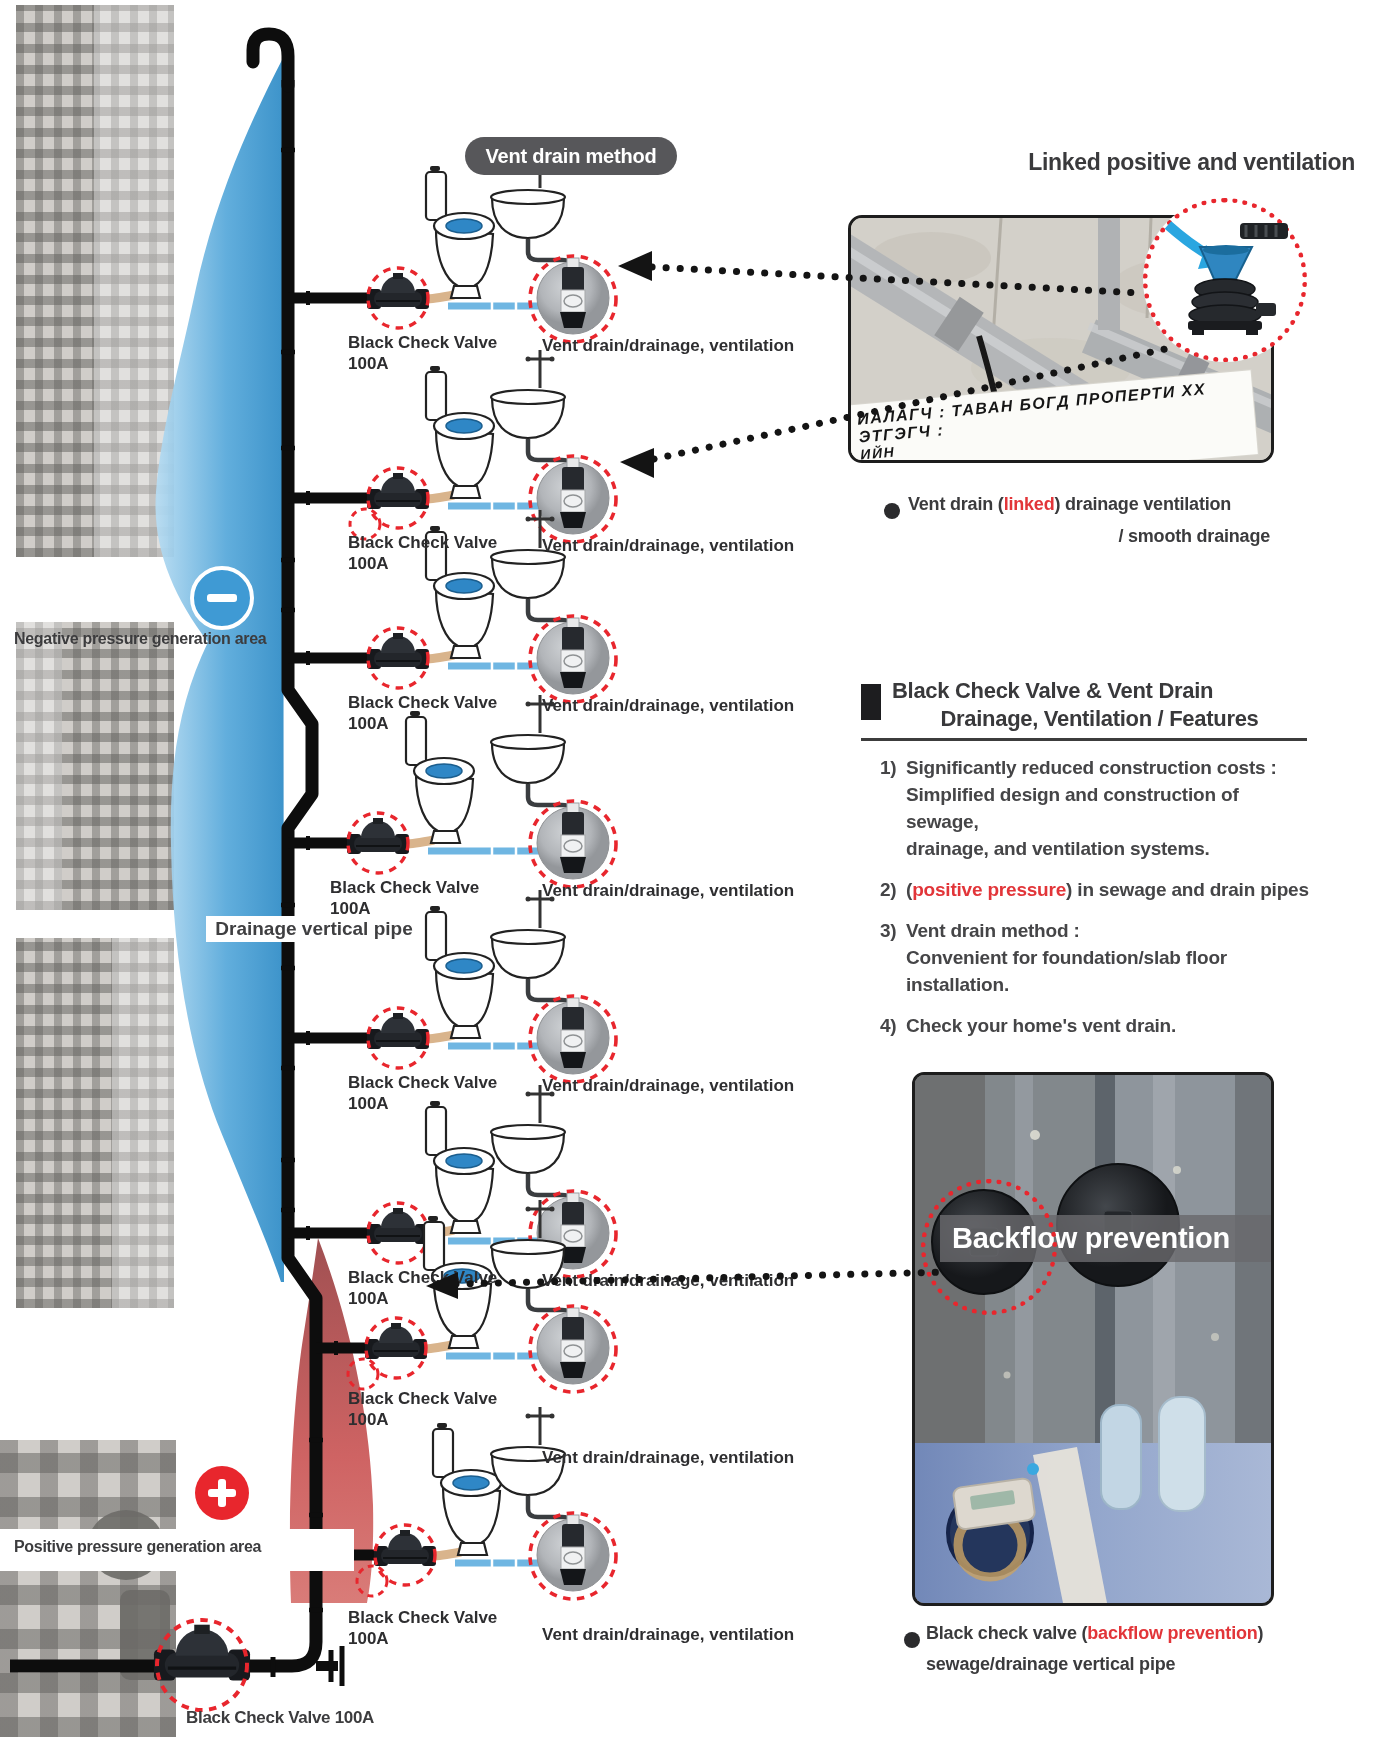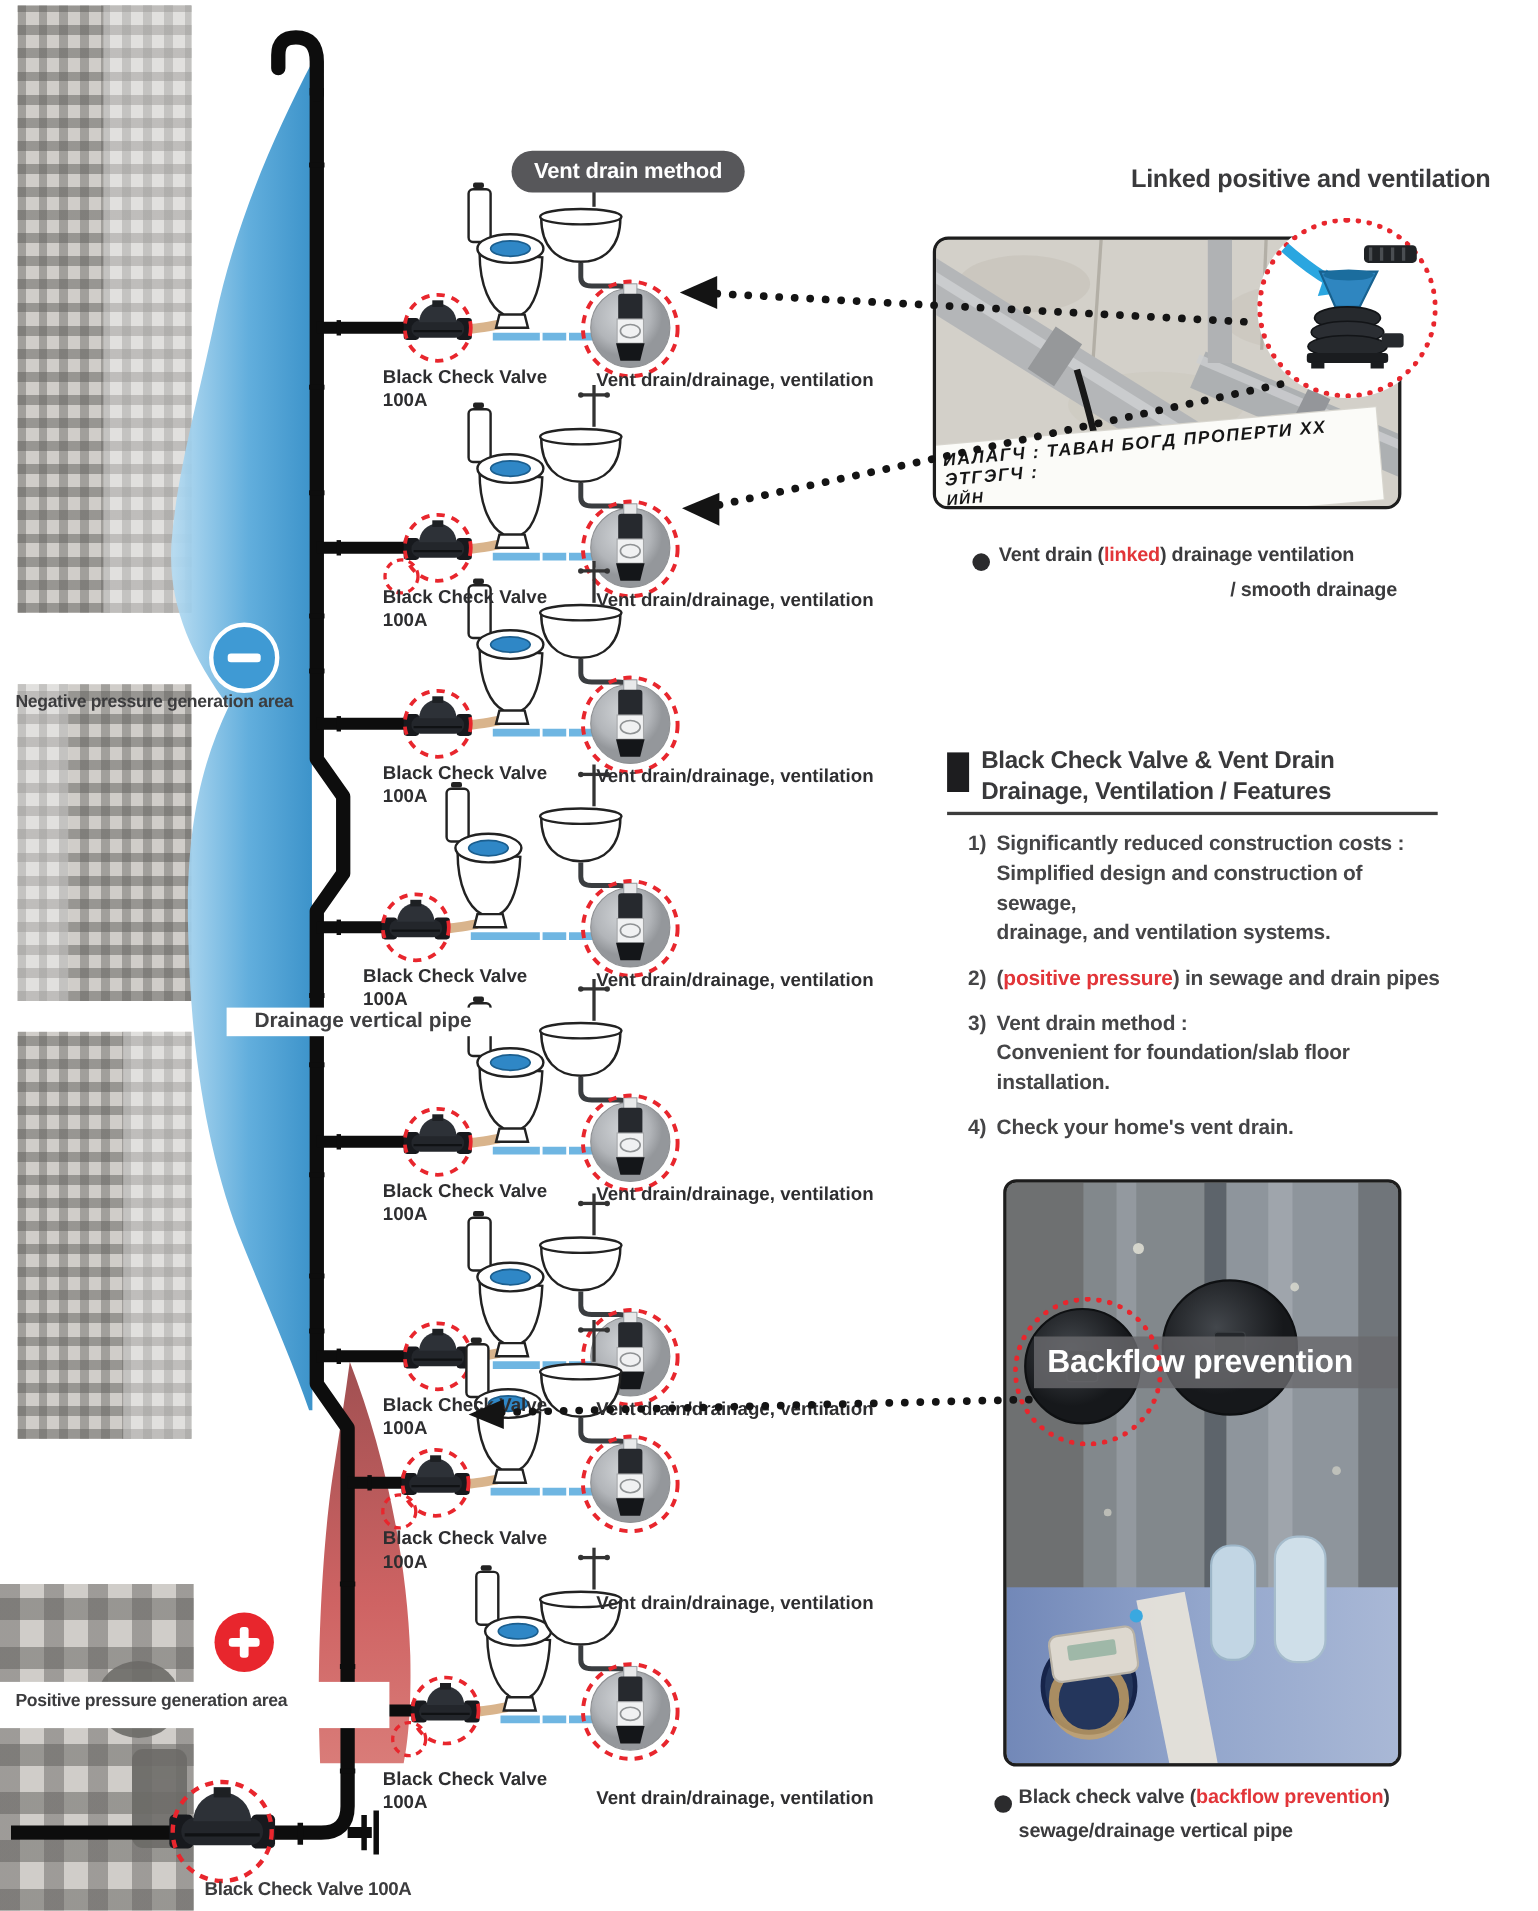--- a/index.html
+++ b/index.html
@@ -32,28 +32,28 @@
   
   .area-label{position:absolute;font-size:16px;font-weight:700;color:#3c3c3e;z-index:5;letter-spacing:-.3px;white-space:nowrap}
   #pos-band{left:0;top:1529px;width:354px;height:42px;background:#fff;z-index:4}
   #minus-icon{left:190px;top:566px;width:56px;height:56px;border-radius:50%;background:#3f9ad4;
         border:4px solid #fff;z-index:5}
   #minus-icon::after{content:"";position:absolute;left:13px;top:24px;width:30px;height:8px;background:#fff;border-radius:3px}
   #plus-icon{left:195px;top:1466px;width:54px;height:54px;border-radius:50%;background:#e8262d;z-index:5}
   #plus-icon::before{content:"";position:absolute;left:13px;top:23px;width:28px;height:8px;background:#fff;border-radius:3px}
   #plus-icon::after{content:"";position:absolute;left:23px;top:13px;width:8px;height:28px;background:#fff;border-radius:3px}
   #drain-label{left:206px;top:916px;width:216px;text-align:center;background:#fff;font-size:19px;
-        font-weight:600;color:#3f3f41;z-index:5;padding:2px 16px}
+        font-weight:600;color:#3f3f41;z-index:5;padding:2px 0}
   
   .bullet-dot{position:absolute;width:16px;height:16px;border-radius:50%;background:#2b2b2d;z-index:6}
   .b-line{position:absolute;font-size:18px;font-weight:700;color:#3b3b3d;z-index:6;white-space:nowrap;letter-spacing:-.2px}
   .red{color:#e23539}
   #feat-square{left:861px;top:684px;width:20px;height:36px;background:#1d1d1f;z-index:6}
   #feat-title1{left:892px;top:678px;font-size:22px;font-weight:700;color:#39393b;z-index:6;letter-spacing:-.3px;white-space:nowrap}
-  #feat-title2{left:892px;top:706px;width:415px;text-align:left;font-size:22px;font-weight:700;color:#39393b;z-index:6;letter-spacing:-.3px}
+  #feat-title2{left:892px;top:706px;width:415px;text-align:center;font-size:22px;font-weight:700;color:#39393b;z-index:6;letter-spacing:-.3px}
   #feat-underline{left:861px;top:738px;width:446px;height:3px;background:#3c3c3c;z-index:6}
   #features-items{left:880px;top:754px;width:436px;z-index:6}
   .feat-item{position:relative;padding-left:26px;margin-bottom:14px;font-size:19px;font-weight:600;
         color:#454547;line-height:27px;letter-spacing:-.2px}
   .feat-num{position:absolute;left:0;top:0}
   
   #wboard{position:absolute;left:-8px;top:170px;width:412px;height:84px;background:#fbfbf8;
         transform:rotate(-5deg);box-shadow:0 0 0 1px #d8d6cf;padding:6px 16px;box-sizing:border-box;z-index:2}
   .wb-line{font-size:16px;font-weight:700;font-style:italic;color:#161616;letter-spacing:1.5px;white-space:nowrap}
   

